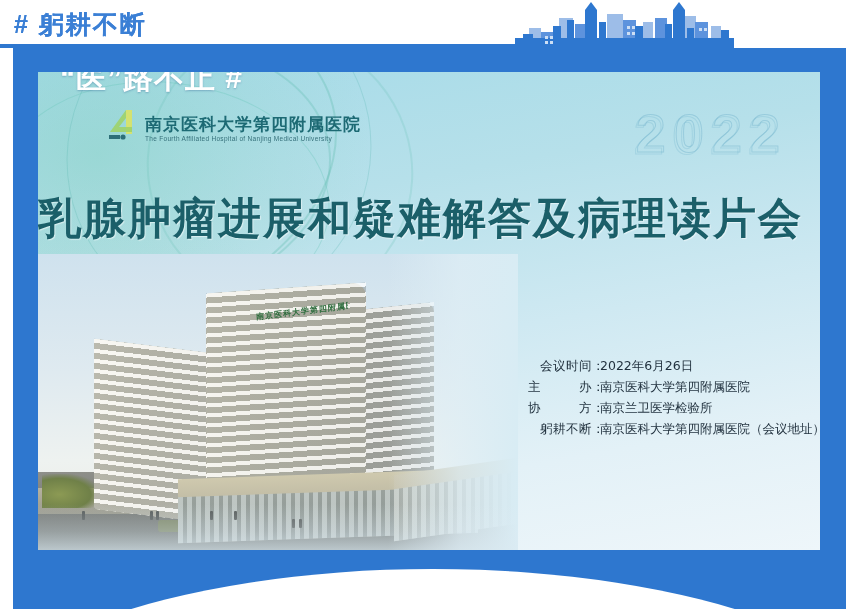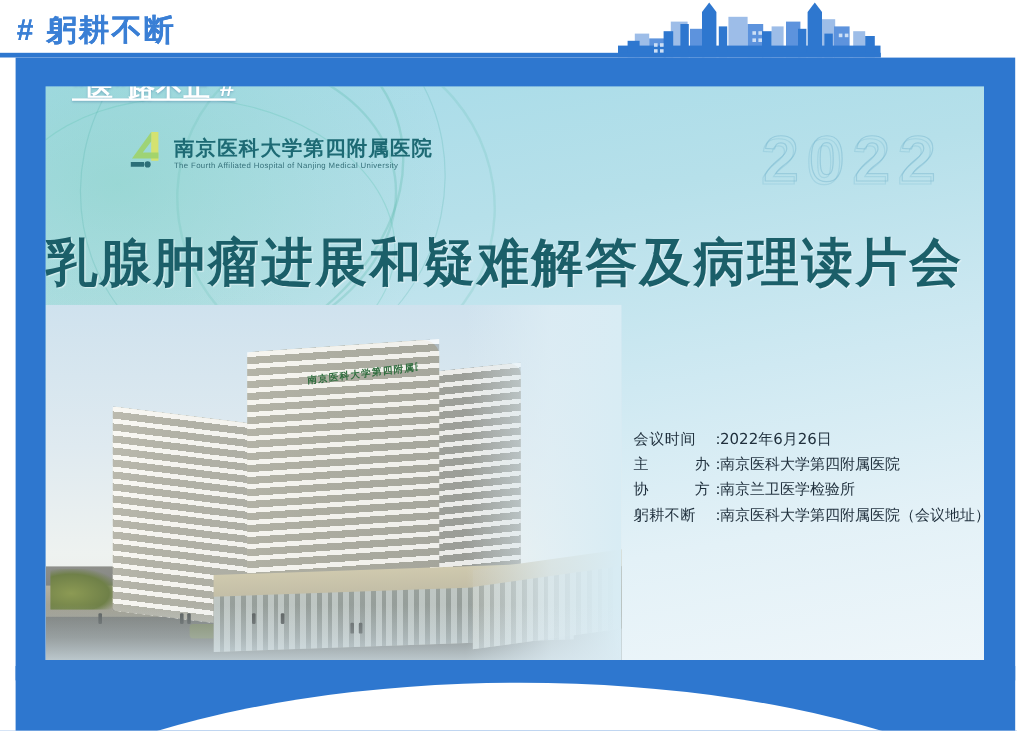--- a/index.html
+++ b/index.html
@@ -71,25 +71,24 @@
     background:radial-gradient(ellipse at 18% 28%, rgba(120,205,180,.38) 0%, rgba(140,210,195,.18) 45%, rgba(180,225,235,0) 72%);
   }
   #greenwash2{
     position:absolute;left:0;top:140px;width:280px;height:220px;
     background:radial-gradient(ellipse at 10% 50%, rgba(150,215,200,.30) 0%, rgba(180,225,230,0) 70%);
   }
 
   
   #sub-tag{
     position:absolute;left:22px;top:-14px;
-    font-size:22px;font-weight:bold;color:#ffffff;letter-spacing:1px;
+    font-size:30px;font-weight:bold;color:#ffffff;letter-spacing:1px;
     white-space:nowrap;
     text-shadow:0 1px 2px rgba(40,90,140,.35);
     z-index:6;
-    text-decoration:underline;
   }
 
   
   #year-wm{
     position:absolute;right:32px;top:30px;
     font-size:54px;font-weight:bold;letter-spacing:8px;
     color:transparent;
     -webkit-text-stroke:1px rgba(95,165,195,.40);
     opacity:.85;
     z-index:3;
@@ -161,21 +160,21 @@
       background:radial-gradient(ellipse at 30% 60%, #8c9a54 0%, #6f8048 55%, rgba(120,135,90,0) 75%);}
   #photo-fade{position:absolute;right:0;top:0;width:130px;height:100%;
       background:linear-gradient(90deg, rgba(230,240,245,0) 0%, rgba(222,238,245,.75) 55%, rgba(216,236,244,1) 100%);}
   #photo-fade-b{position:absolute;left:0;bottom:0;width:100%;height:46px;
       background:linear-gradient(180deg, rgba(225,238,244,0) 0%, rgba(222,236,244,.35) 60%, rgba(220,235,243,.7) 100%);}
 
   
   #info{
     position:absolute;left:490px;top:283px;z-index:7;
     font-family:"DejaVu Sans","Liberation Sans",sans-serif;
-    color:#1f2f3c;font-size:12.5px;line-height:21px;
+    color:#1f2f3c;font-size:12.5px;line-height:21px;text-align:right;
   }
   .info-row{display:flex;white-space:nowrap;}
   .info-label{width:64px;flex:none;letter-spacing:.5px;}
   .info-label.spread{display:flex;justify-content:space-between;padding-right:0;}
   .info-label.spread span{display:inline-block;}
   .info-colon{width:8px;flex:none;}
   .info-value{flex:none;}
   .info-cont{padding-left:72px;}
 </style>
 </head>

